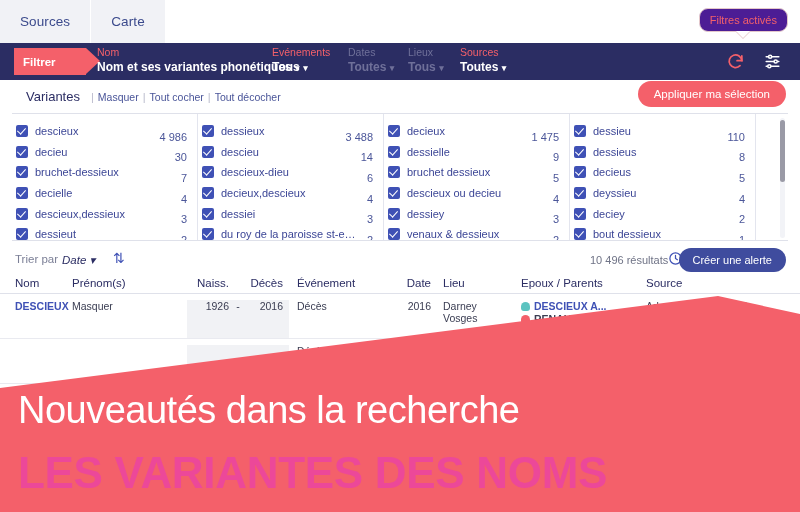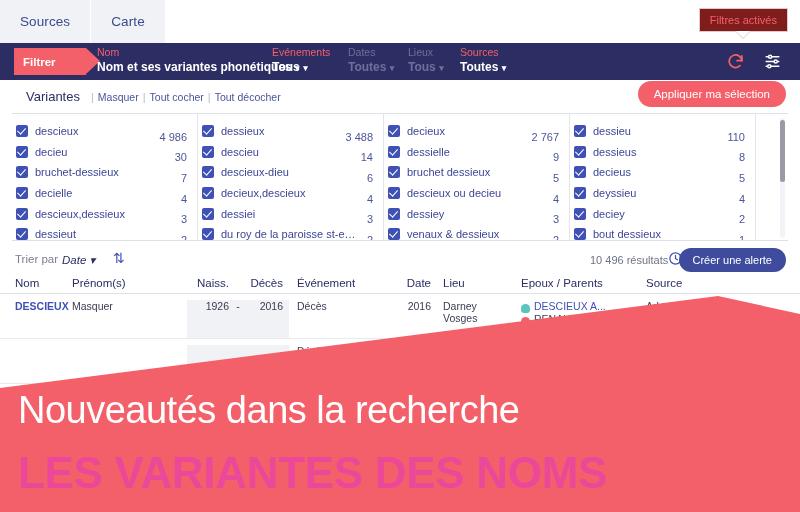--- a/index.html
+++ b/index.html
@@ -63,21 +63,21 @@
     width: 19px; height: 19px; cursor: pointer;
   }
   .fb-settings {
     position: absolute; right: 18px; top: 9px;
     width: 19px; height: 19px; cursor: pointer;
   }
 
   
   .tooltip {
     position: absolute; right: 12px; top: 8px;
-    background: #7f1d1d; border: 1px solid #e4c8cb; border-radius: 0;
+    background: #4c1d95; border: 1px solid #e4c8cb; border-radius: 9px;
     padding: 5px 10px; font-size: 11px; color: #f4606a; white-space: nowrap;
     z-index: 30;
   }
   .tooltip::after {
     content: ""; position: absolute; left: 50%; margin-left: -7px; bottom: -7px;
     width: 0; height: 0;
     border-left: 7px solid transparent; border-right: 7px solid transparent;
     border-top: 7px solid #ffffff;
   }
   .tooltip::before {
@@ -171,21 +171,21 @@
   .c-naiss  { width: 42px; text-align: right; }
   .c-dash   { width: 18px; text-align: center; }
   .c-deces  { width: 42px; text-align: right; padding-right: 6px; }
   .c-event  { width: 92px; padding-left: 8px; }
   .c-date   { width: 50px; text-align: right; }
   .c-lieu   { width: 90px; padding-left: 12px; }
   .c-epoux  { width: 125px; }
   .c-source { width: 154px; }
   .shade { background: #f1f2f5; }
   .nom-link { color: #3f51b5; font-weight: bold; font-size: 10.5px; cursor: pointer; }
-  .person-line { display: flex; align-items: flex-end; line-height: 13px; white-space: nowrap; }
+  .person-line { display: flex; align-items: center; line-height: 13px; white-space: nowrap; font-weight: bold; }
   .p-icon { width: 9px; height: 9px; border-radius: 50% 50% 3px 3px; margin-right: 4px; display: inline-block; }
   .p-icon.m { background: #5bc3c0; }
   .p-icon.f { background: #f4606a; }
   .epoux-link { color: #3f51b5; font-size: 10.5px; cursor: pointer; }
   .epoux-plain { color: #3a3d52; font-size: 10.5px; }
   .src-line1 { color: #3a3d52; line-height: 13px; white-space: nowrap; }
   .src-line2 { line-height: 13px; white-space: nowrap; }
   .src-link { color: #3f51b5; font-weight: bold; cursor: pointer; }
 
   
@@ -344,21 +344,21 @@
         <div class="vrow">
           <span class="vcheck"></span>
           <span class="vname">du roy de la paroisse st-eustache ...</span>
           <span class="vcount">2</span>
         </div>
       </div>
     <div class="vcol" id="vc2">
         <div class="vrow">
           <span class="vcheck"></span>
           <span class="vname">decieux</span>
-          <span class="vcount">2 767</span>
+          <span class="vcount">1 475</span>
         </div>
         <div class="vrow">
           <span class="vcheck"></span>
           <span class="vname">dessielle</span>
           <span class="vcount">9</span>
         </div>
         <div class="vrow">
           <span class="vcheck"></span>
           <span class="vname">bruchet dessieux</span>
           <span class="vcount">5</span>

